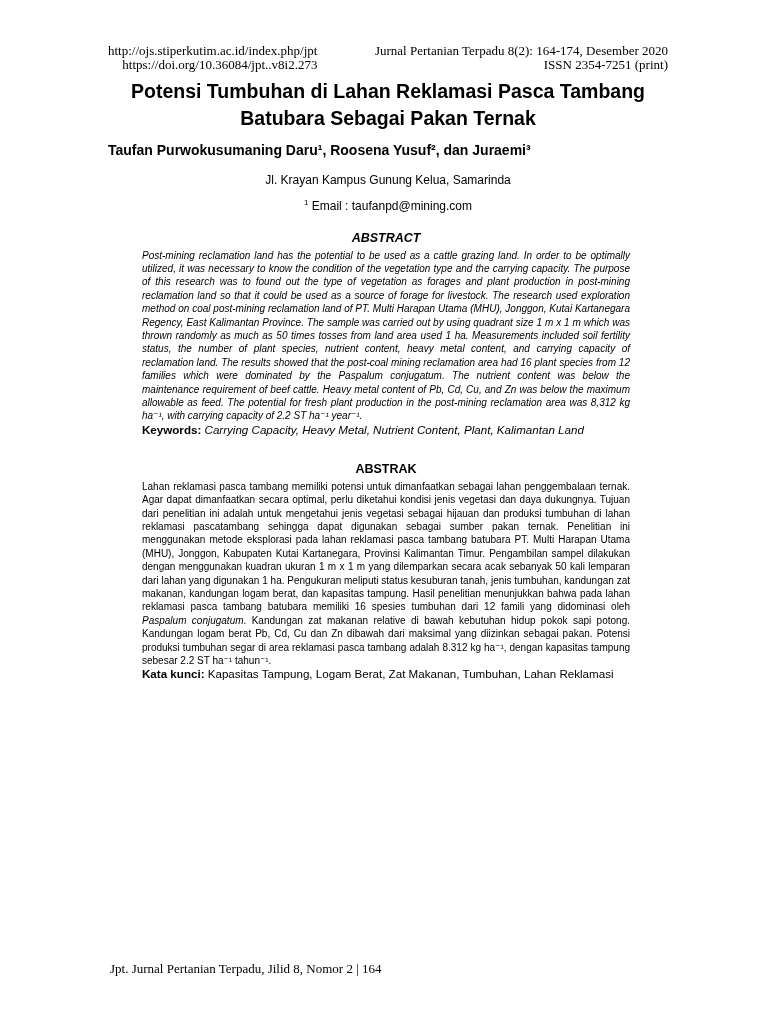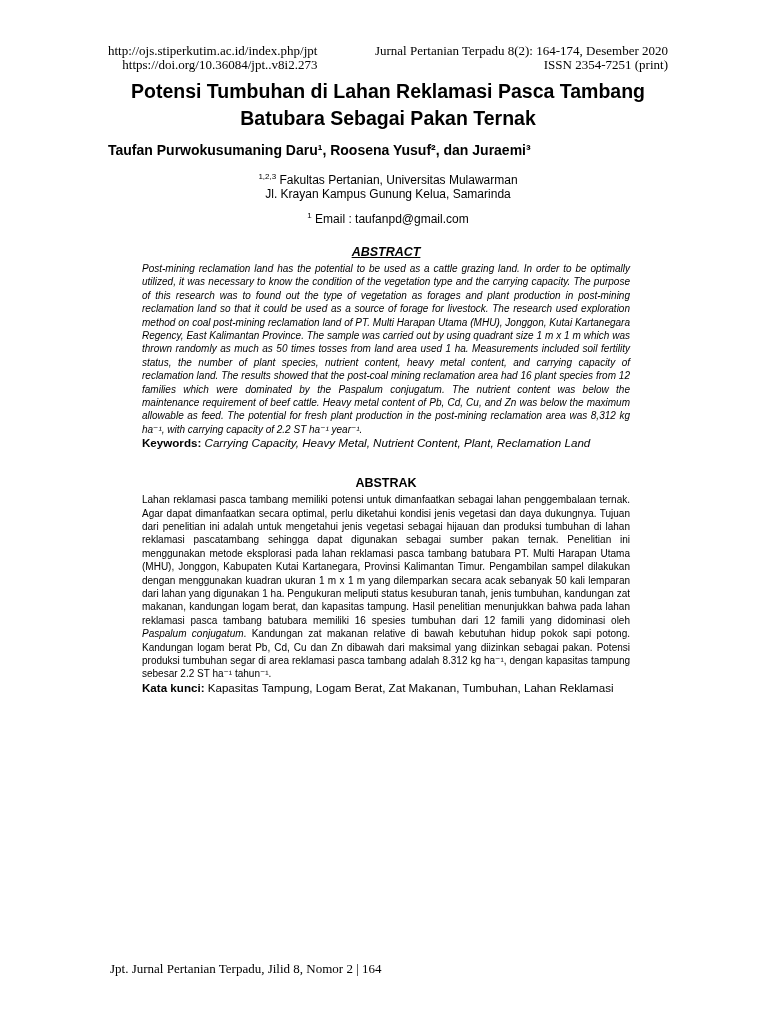--- a/index.html
+++ b/index.html
@@ -60,21 +60,21 @@
   .abstract {
     margin:19px 38px 0 34px; 
   }
   .abs-heading {
     text-align:center;
     font-weight:bold;
     font-size:12.5px;
     line-height:13.5px;
     margin:0 0 3px 0;
   }
-  .abs-heading.en { font-style:italic;text-decoration:underline; }
+  .abs-heading.en { font-style:italic; }
   .abs-heading.id { margin-top:27px; }
   .abs-body {
     margin:0;
     text-align:justify;
     font-size:10px;
     line-height:13.4px;
   }
   .abs-body.en { font-style:italic; }
   .abs-keywords {
     margin:0;
@@ -112,31 +112,30 @@
     </div>
 
     <h1 class="title">
       <span>Potensi Tumbuhan di Lahan Reklamasi Pasca Tambang</span>
       <span>Batubara Sebagai Pakan Ternak</span>
     </h1>
 
     <div class="authors">Taufan Purwokusumaning Daru¹, Roosena Yusuf², dan Juraemi³</div>
 
     <div class="affiliation">
-      <div><sup>1,2,3</sup><span> Fakultas Pertanian, Universitas Mulawarman</span></div>
       <div>Jl. Krayan Kampus Gunung Kelua, Samarinda</div>
     </div>
 
-    <div class="email"><sup>1</sup><span> Email : taufanpd@gmail.com</span></div>
+    <div class="email"><sup>1</sup><span> Email : taufanpd@mining.com</span></div>
 
     <div class="abstract">
 
       <div class="abs-heading en">ABSTRACT</div>
       <p class="abs-body en">Post-mining reclamation land has the potential to be used as a cattle grazing land. In order to be optimally utilized, it was necessary to know the condition of the vegetation type and the carrying capacity. The purpose of this research was to found out the type of vegetation as forages and plant production in post-mining reclamation land so that it could be used as a source of forage for livestock. The research used exploration method on coal post-mining reclamation land of PT. Multi Harapan Utama (MHU), Jonggon, Kutai Kartanegara Regency, East Kalimantan Province. The sample was carried out by using quadrant size 1 m x 1 m which was thrown randomly as much as 50 times tosses from land area used 1 ha. Measurements included soil fertility status, the number of plant species, nutrient content, heavy metal content, and carrying capacity of reclamation land. The results showed that the post-coal mining reclamation area had 16 plant species from 12 families which were dominated by the Paspalum conjugatum. The nutrient content was below the maintenance requirement of beef cattle. Heavy metal content of Pb, Cd, Cu, and Zn was below the maximum allowable as feed. The potential for fresh plant production in the post-mining reclamation area was 8,312 kg ha⁻¹, with carrying capacity of 2.2 ST ha⁻¹ year⁻¹.</p>
-      <p class="abs-keywords"><span class="kw-label">Keywords:</span><span class="kw-en"> Carrying Capacity, Heavy Metal, Nutrient Content, Plant, Reclamation Land</span></p>
+      <p class="abs-keywords"><span class="kw-label">Keywords:</span><span class="kw-en"> Carrying Capacity, Heavy Metal, Nutrient Content, Plant, Kalimantan Land</span></p>
 
       <div class="abs-heading id">ABSTRAK</div>
       <p class="abs-body id"><span>Lahan reklamasi pasca tambang memiliki potensi untuk dimanfaatkan sebagai lahan penggembalaan ternak. Agar dapat dimanfaatkan secara optimal, perlu diketahui kondisi jenis vegetasi dan daya dukungnya. Tujuan dari penelitian ini adalah untuk mengetahui jenis vegetasi sebagai hijauan dan produksi tumbuhan di lahan reklamasi pascatambang sehingga dapat digunakan sebagai sumber pakan ternak. Penelitian ini menggunakan metode eksplorasi pada lahan reklamasi pasca tambang batubara PT. Multi Harapan Utama (MHU), Jonggon, Kabupaten Kutai Kartanegara, Provinsi Kalimantan Timur. Pengambilan sampel dilakukan dengan menggunakan kuadran ukuran 1 m x 1 m yang dilemparkan secara acak sebanyak 50 kali lemparan dari lahan yang digunakan 1 ha. Pengukuran meliputi status kesuburan tanah, jenis tumbuhan, kandungan zat makanan, kandungan logam berat, dan kapasitas tampung. Hasil penelitian menunjukkan bahwa pada lahan reklamasi pasca tambang batubara memiliki 16 spesies tumbuhan dari 12 famili yang didominasi oleh </span><i>Paspalum conjugatum</i><span>. Kandungan zat makanan relative di bawah kebutuhan hidup pokok sapi potong. Kandungan logam berat Pb, Cd, Cu dan Zn dibawah dari maksimal yang diizinkan sebagai pakan. Potensi produksi tumbuhan segar di area reklamasi pasca tambang adalah 8.312 kg ha⁻¹, dengan kapasitas tampung sebesar 2.2 ST ha⁻¹ tahun⁻¹.</span></p>
       <p class="abs-keywords"><span class="kw-label">Kata kunci:</span><span> Kapasitas Tampung, Logam Berat, Zat Makanan, Tumbuhan, Lahan Reklamasi</span></p>
 
     </div>
 
   </div>
 
   <div class="footer">Jpt. Jurnal Pertanian Terpadu, Jilid 8, Nomor 2 | 164</div>

